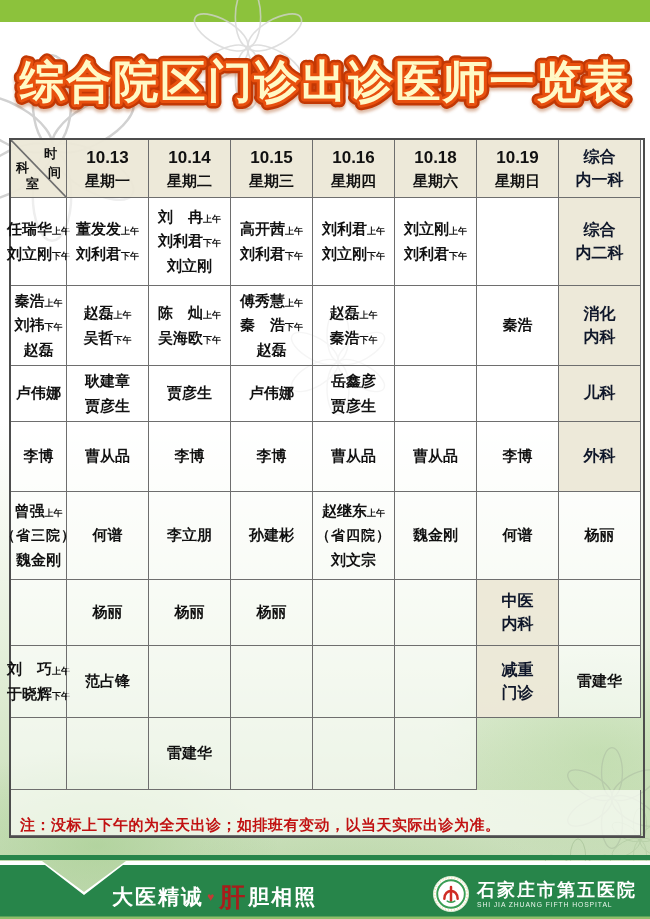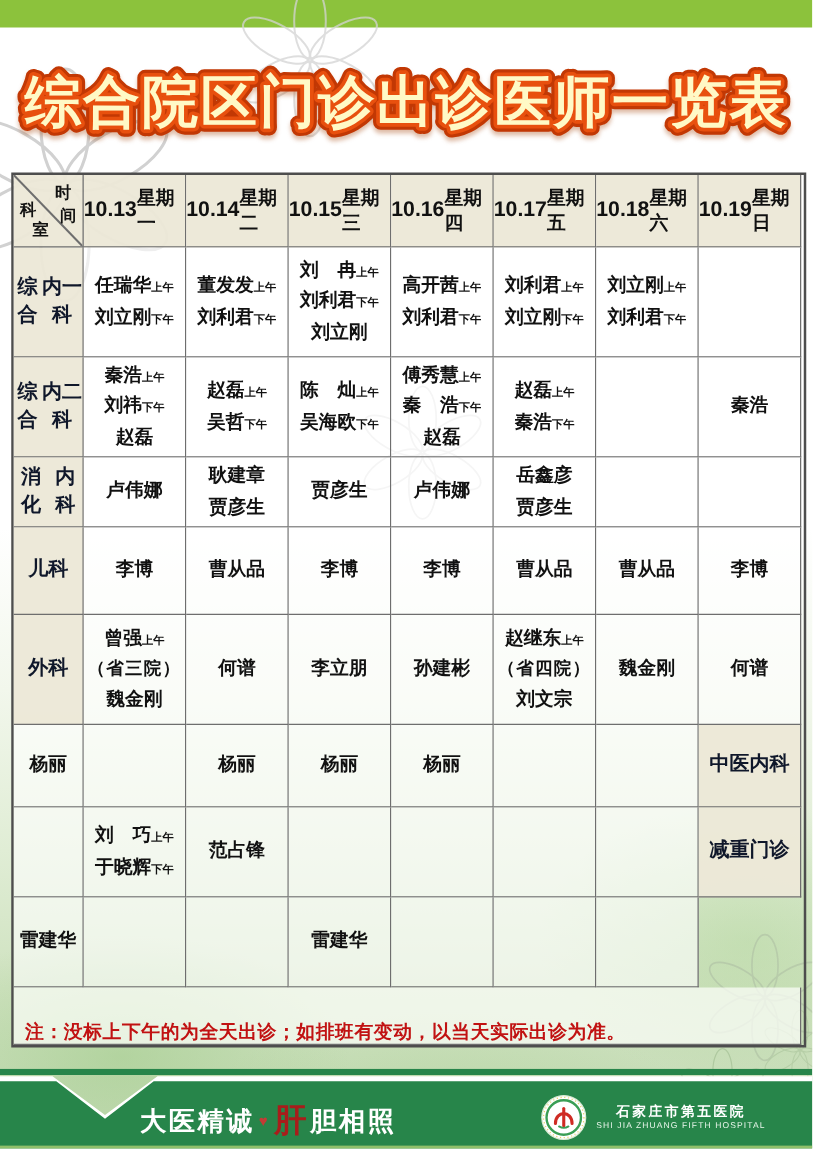--- a/index.html
+++ b/index.html
@@ -17,21 +17,21 @@
   .title-svg{position:absolute;left:0;top:40px;width:650px;height:72px;
     filter:drop-shadow(0 3px 1.5px rgba(160,60,0,.35));}
   .title-svg text{font-family:"Liberation Sans",sans-serif;font-weight:bold;font-size:45px;letter-spacing:2px;}
 
   .table-wrap{
     position:absolute;left:9px;top:138px;width:632px;
     border:2px solid #4d4d4d;box-sizing:content-box;
     display:grid;
   }
   .table-wrap > div{border-right:1px solid #6e6e6e;border-bottom:1px solid #6e6e6e;box-sizing:border-box;}
-  .hcell,.dcell{background:rgba(236,232,215,.96);display:flex;align-items:center;justify-content:center;}
+  .hcell,.dcell{background:rgba(236,232,215,.96);display:flex;flex-direction:column;align-items:center;justify-content:center;}
   .hcell{font-weight:bold;color:#111;}
   .hcell .date{font-size:17px;line-height:1.45;}
   .hcell .day{font-size:15px;line-height:1.3;}
   .dcell{font-weight:bold;font-size:16px;color:#0f172a;line-height:1.4;text-align:center;}
   .cell{background:rgba(255,255,255,.62);display:flex;flex-direction:column;align-items:center;justify-content:center;}
   .entry{font-weight:bold;color:#111;font-size:15px;line-height:1.62;white-space:nowrap;}
   .entry .suf{font-size:9px;font-weight:bold;}
   .entry.sm .nm{font-size:14px;letter-spacing:1px;}
   .corner{background:rgba(236,232,215,.96);position:relative;}
   .corner svg{position:absolute;left:0;top:0;width:100%;height:100%;}
@@ -42,21 +42,21 @@
 
   .footer{position:absolute;left:0;bottom:0;width:650px;height:64px;}
   .footer .band{position:absolute;left:0;top:0;width:650px;height:64px;}
   .slogan{position:absolute;left:112px;top:28px;color:#fff;font-weight:bold;font-size:21px;
     letter-spacing:2px;display:flex;align-items:center;}
   .slogan .heart{font-size:12px;margin:0 3px;line-height:1;}
   .slogan .gan{font-size:26px;font-family:"DejaVu Serif",serif;line-height:1;margin-right:1px;}
   .brand{position:absolute;left:432px;top:20px;display:flex;align-items:center;}
   .brand .logo{width:38px;height:38px;flex:0 0 auto;}
   .brand .names{margin-left:7px;color:#fff;}
-  .brand .cn{font-family:"DejaVu Serif",serif;font-weight:bold;font-size:11px;letter-spacing:2px;line-height:1.15;text-align:center;}
+  .brand .cn{font-family:"DejaVu Serif",serif;font-weight:bold;font-size:18px;letter-spacing:2px;line-height:1.15;}
   .brand .en{font-size:6.8px;letter-spacing:.9px;color:#eaf6ec;margin-top:1px;}
 </style>
 </head>
 <body>
 
 <div class="page">
 
   <div class="topbar" style="background: rgb(140, 194, 60);"></div>
 
   <svg class="bgdeco" id="bgdeco" xmlns="http://www.w3.org/2000/svg" viewBox="0 0 650 919">
@@ -134,24 +134,20 @@
         <div class="date">10.14</div>
         <div class="day">星期二</div>
       </div>
       <div class="hcell">
         <div class="date">10.15</div>
         <div class="day">星期三</div>
       </div>
       <div class="hcell">
         <div class="date">10.16</div>
         <div class="day">星期四</div>
-      </div>
-      <div class="hcell">
-        <div class="date">10.17</div>
-        <div class="day">星期五</div>
       </div>
       <div class="hcell">
         <div class="date">10.18</div>
         <div class="day">星期六</div>
       </div>
       <div class="hcell">
         <div class="date">10.19</div>
         <div class="day">星期日</div>
       </div>
       <div class="dcell">

